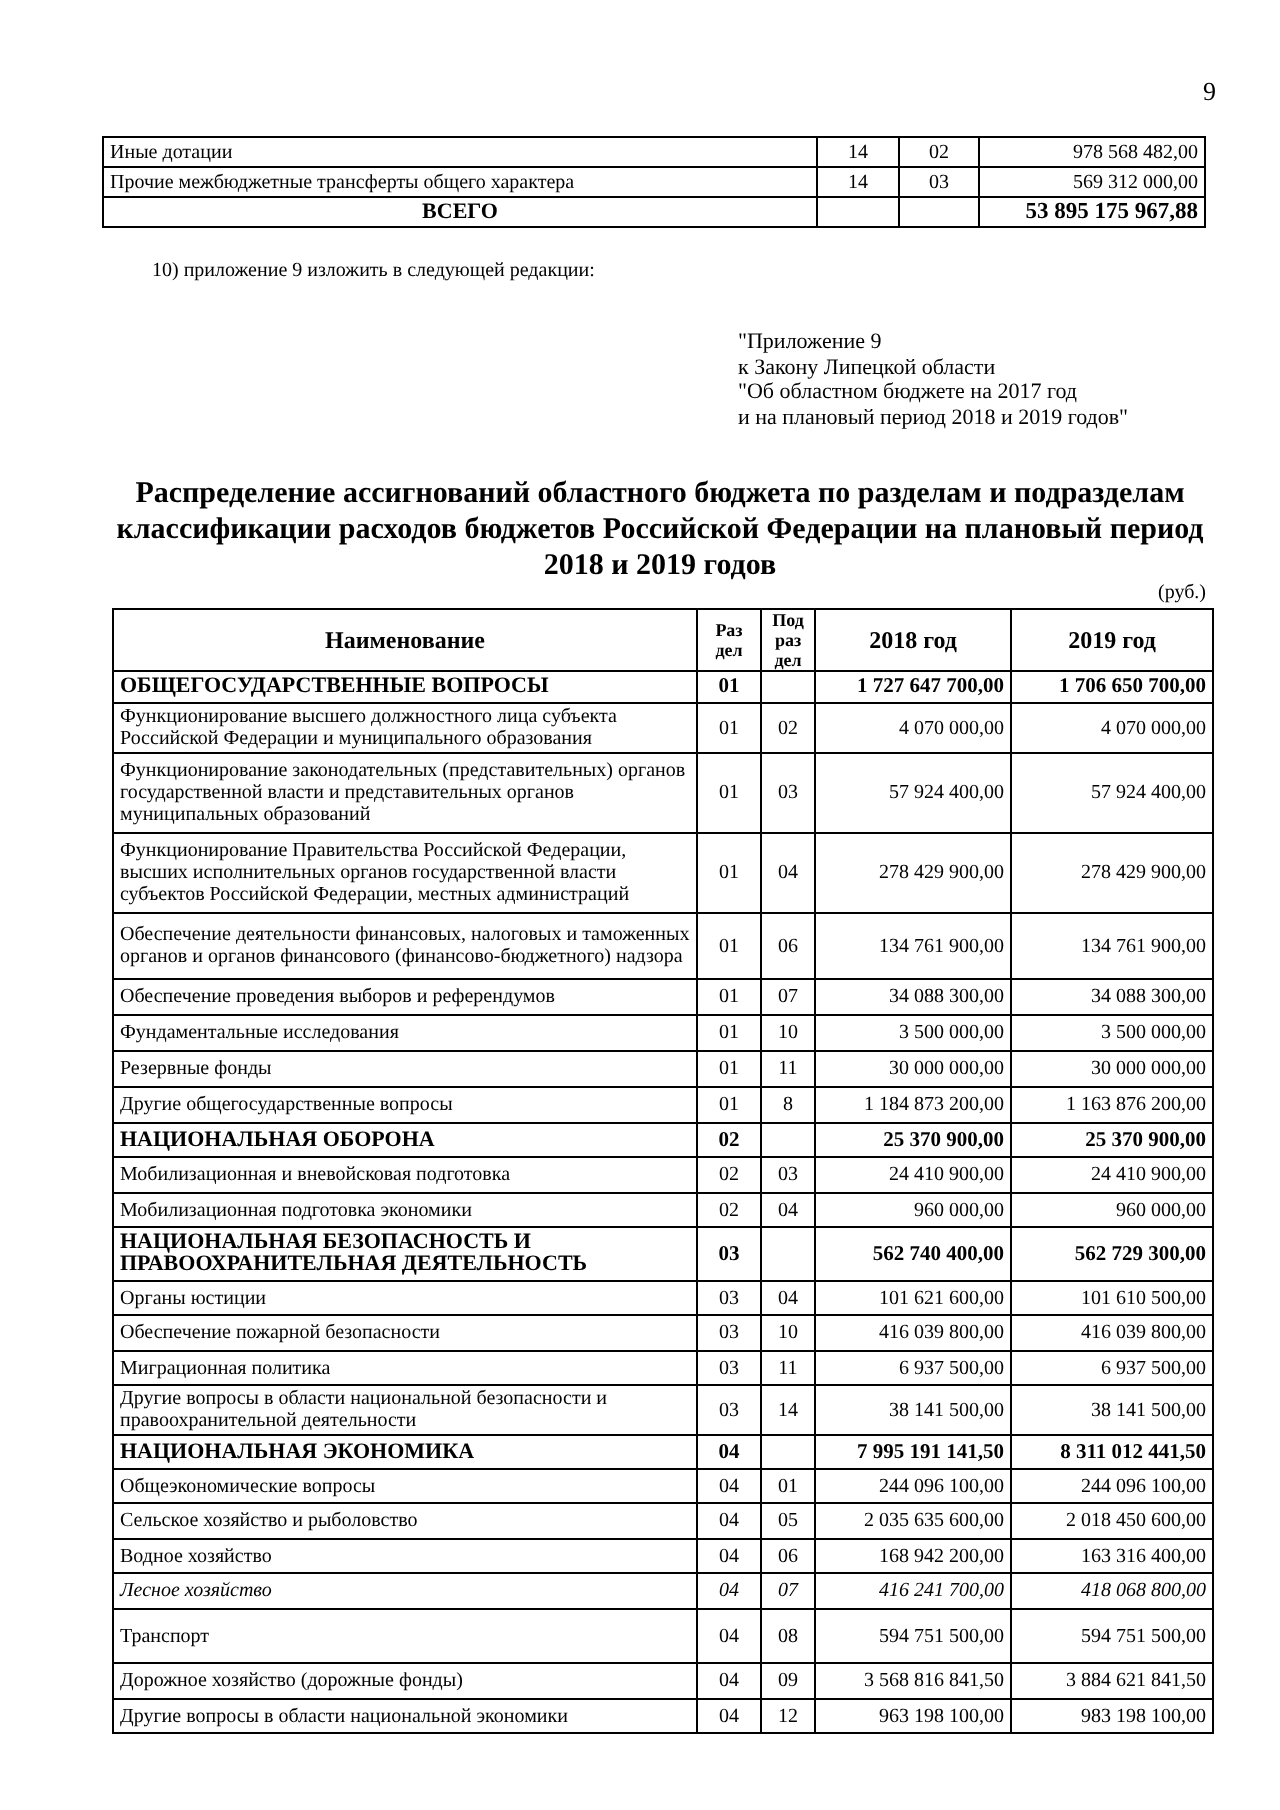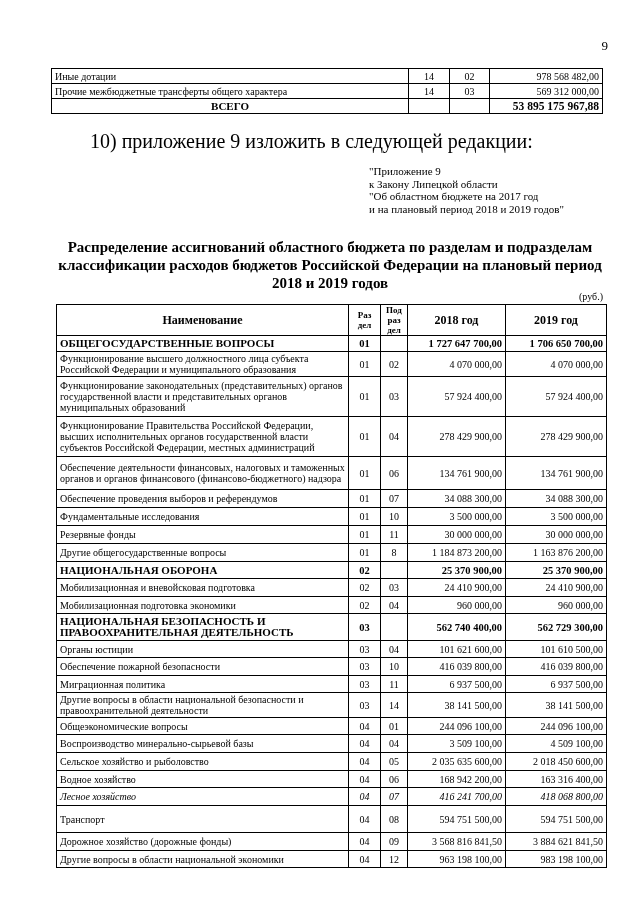--- a/index.html
+++ b/index.html
@@ -11,21 +11,21 @@
     table { border-collapse: collapse; table-layout: fixed; position: absolute; }
     td, th { border: 1px solid #000; padding: 0 3px; font-size: 10px; line-height: 11px; overflow: hidden; }
     .top-table { left: 51px; top: 68px; width: 551px; }
     .top-table td { height: 14px; }
     .top-table tr.total td { border-top: 1.5px solid #000; border-bottom: 1.5px solid #000; }
     .top-table { border: 1.5px solid #000; }
     .c { text-align: center; }
     .r { text-align: right; }
     .total-num { font-size: 11.5px; font-weight: bold; text-align: right; }
     .total-label { font-size: 11px; font-weight: bold; text-align: center; }
-    .instruction { position: absolute; left: 90px; top: 130px; font-size: 20px; }
+    .instruction { position: absolute; left: 76px; top: 130px; font-size: 10px; }
     .appendix { position: absolute; left: 369px; top: 165px; font-size: 11px; line-height: 12.5px; }
     .appendix div { white-space: nowrap; }
     .title { position: absolute; left: 40px; width: 580px; top: 238px; text-align: center;
              font-size: 15px; font-weight: bold; line-height: 18px; }
     .unit { position: absolute; right: 37px; top: 291px; font-size: 10px; }
     .main-table { left: 56px; top: 304px; width: 550px; border: 1.5px solid #000; }
     .main-table th { font-weight: bold; font-size: 12px; text-align: center; height: 30px; line-height: 10px; }
     .main-table th.small { font-size: 9px; }
     .main-table td { font-size: 10px; }
     .main-table tr.section td { font-weight: bold; font-size: 10.5px; }
@@ -213,33 +213,33 @@
         <td class="r">6 937 500,00</td>
         <td class="r">6 937 500,00</td>
       </tr>
       <tr style="height: 25px;">
         <td class="name">Другие вопросы в области национальной безопасности и правоохранительной деятельности</td>
         <td class="c">03</td>
         <td class="c">14</td>
         <td class="r">38 141 500,00</td>
         <td class="r">38 141 500,00</td>
       </tr>
+      <tr class="section" style="height: 17px;">
+        <td class="name">НАЦИОНАЛЬНАЯ ЭКОНОМИКА</td>
+        <td class="c">04</td>
+        <td class="c"></td>
+        <td class="r">7 995 191 141,50</td>
+        <td class="r">8 311 012 441,50</td>
+      </tr>
       <tr style="height: 17px;">
         <td class="name">Общеэкономические вопросы</td>
         <td class="c">04</td>
         <td class="c">01</td>
         <td class="r">244 096 100,00</td>
         <td class="r">244 096 100,00</td>
-      </tr>
-      <tr style="height: 18px;">
-        <td class="name">Воспроизводство минерально-сырьевой базы</td>
-        <td class="c">04</td>
-        <td class="c">04</td>
-        <td class="r">3 509 100,00</td>
-        <td class="r">4 509 100,00</td>
       </tr>
       <tr style="height: 18px;">
         <td class="name">Сельское хозяйство и рыболовство</td>
         <td class="c">04</td>
         <td class="c">05</td>
         <td class="r">2 035 635 600,00</td>
         <td class="r">2 018 450 600,00</td>
       </tr>
       <tr style="height: 17px;">
         <td class="name">Водное хозяйство</td>

